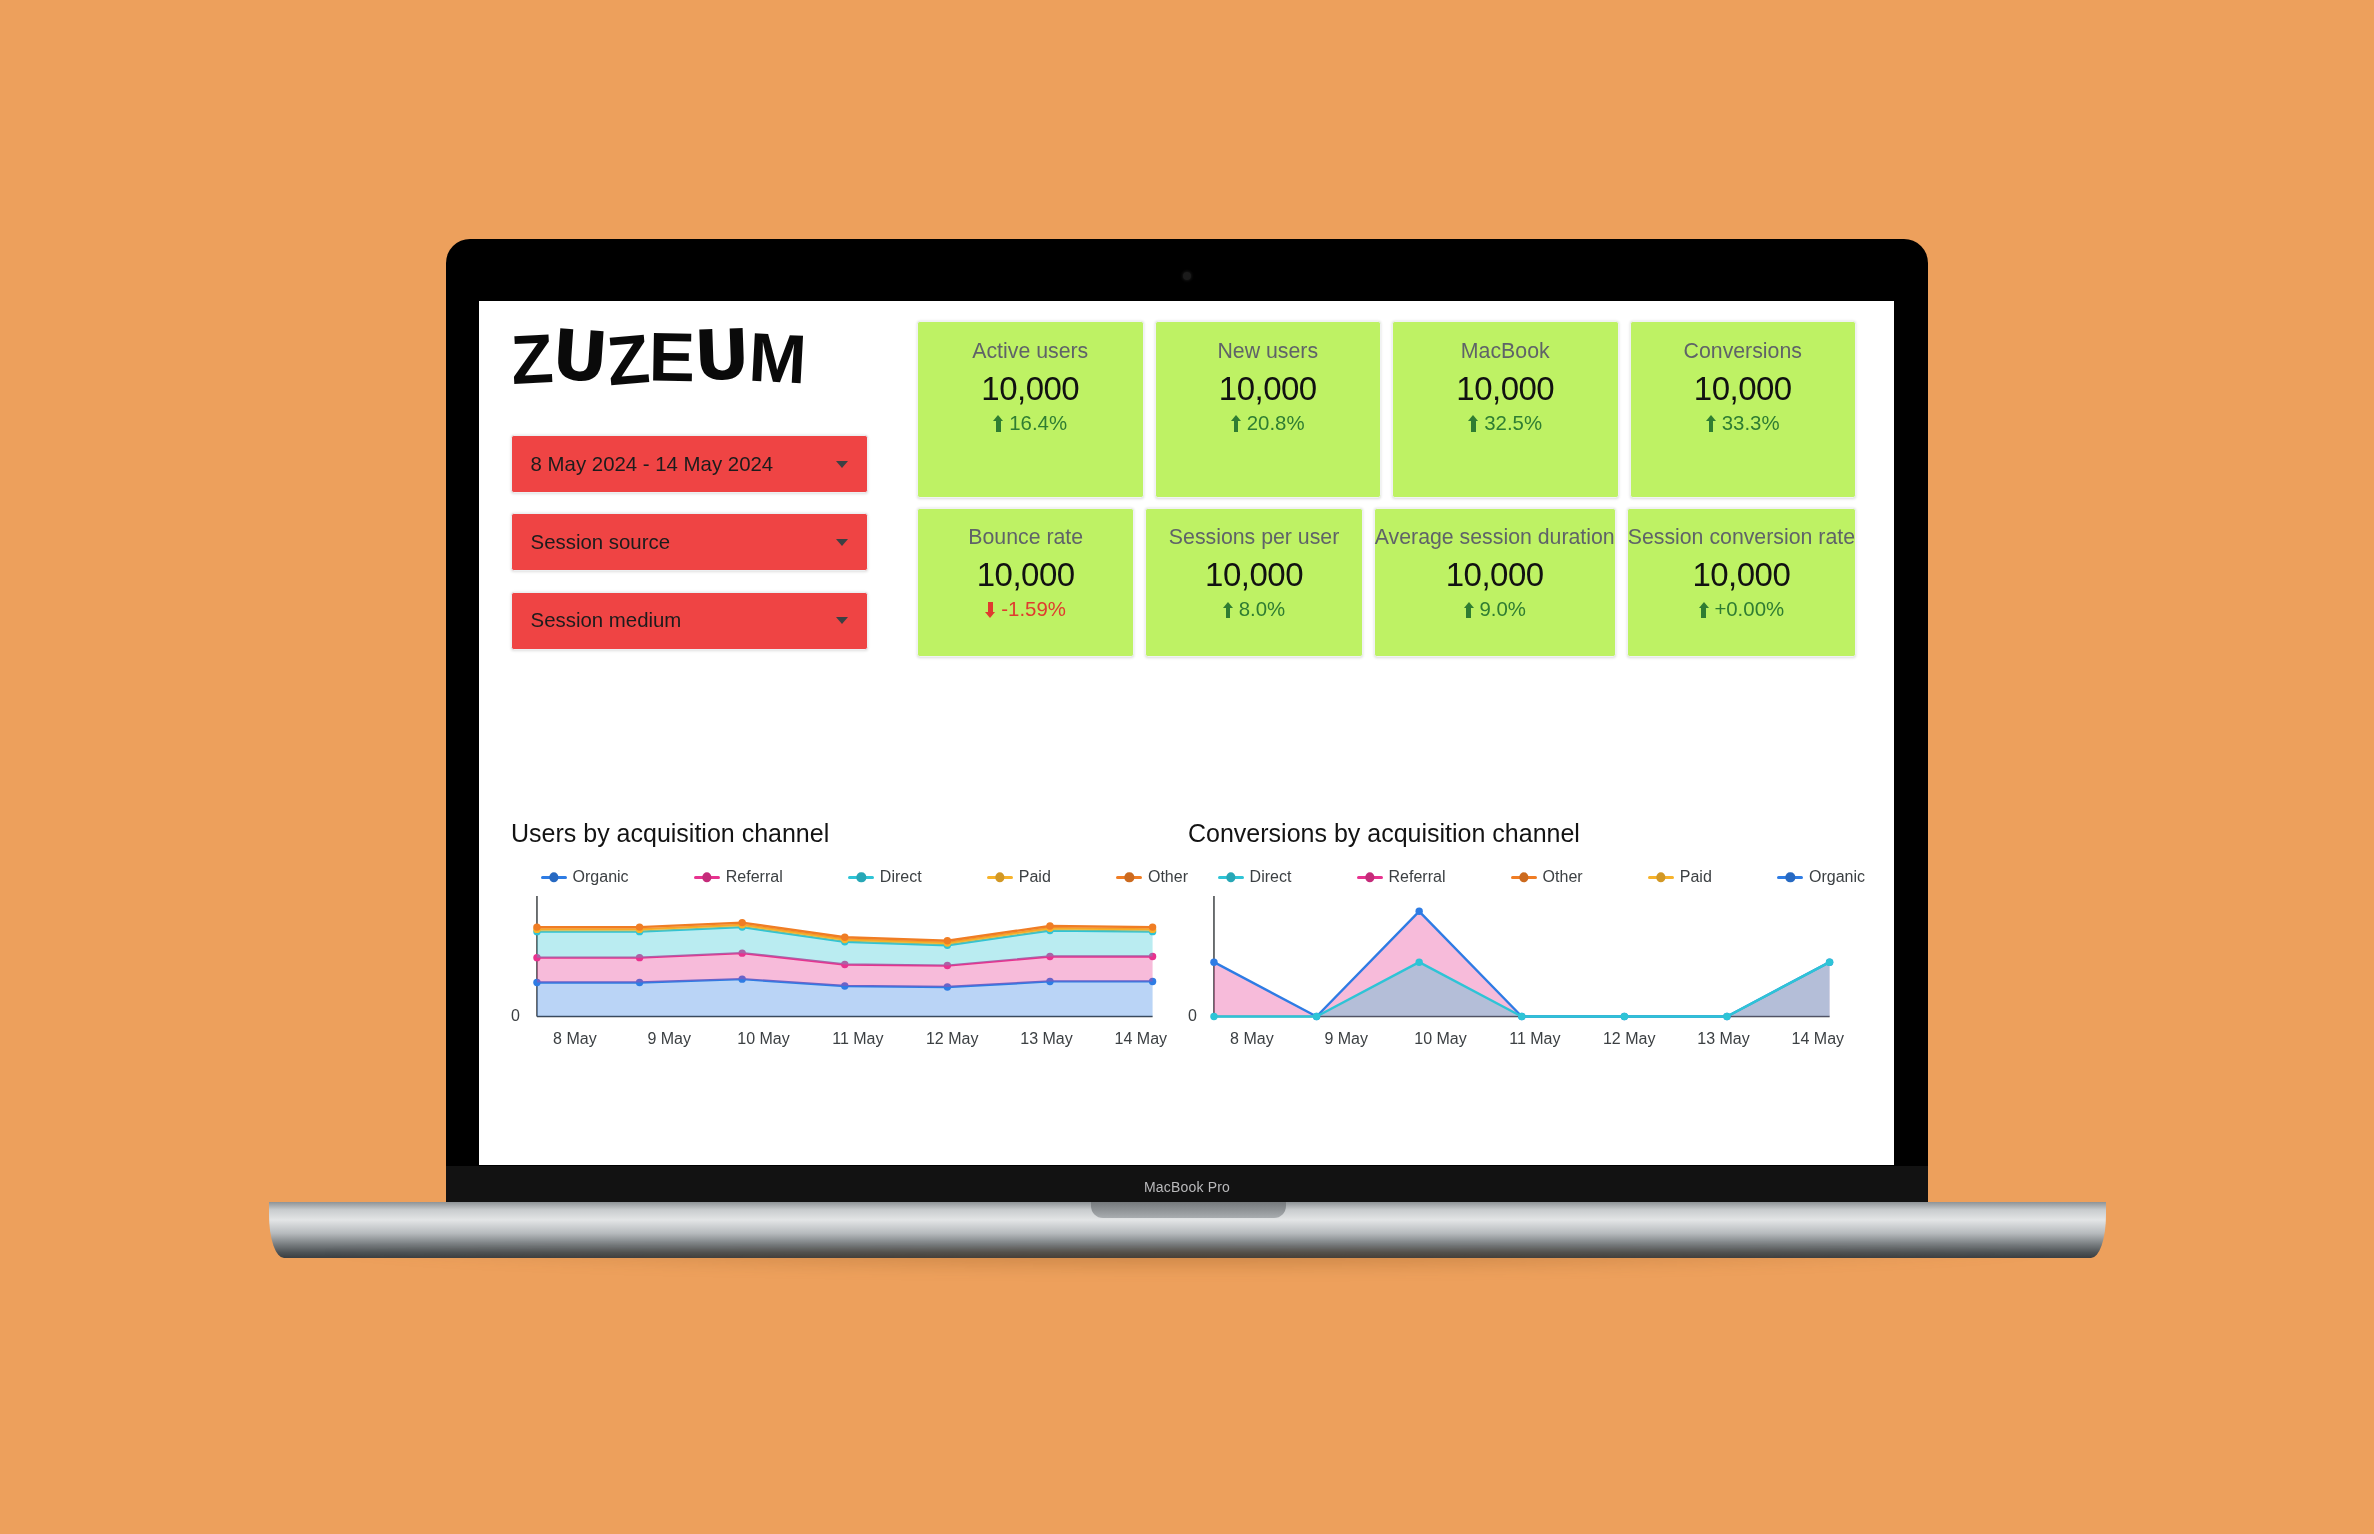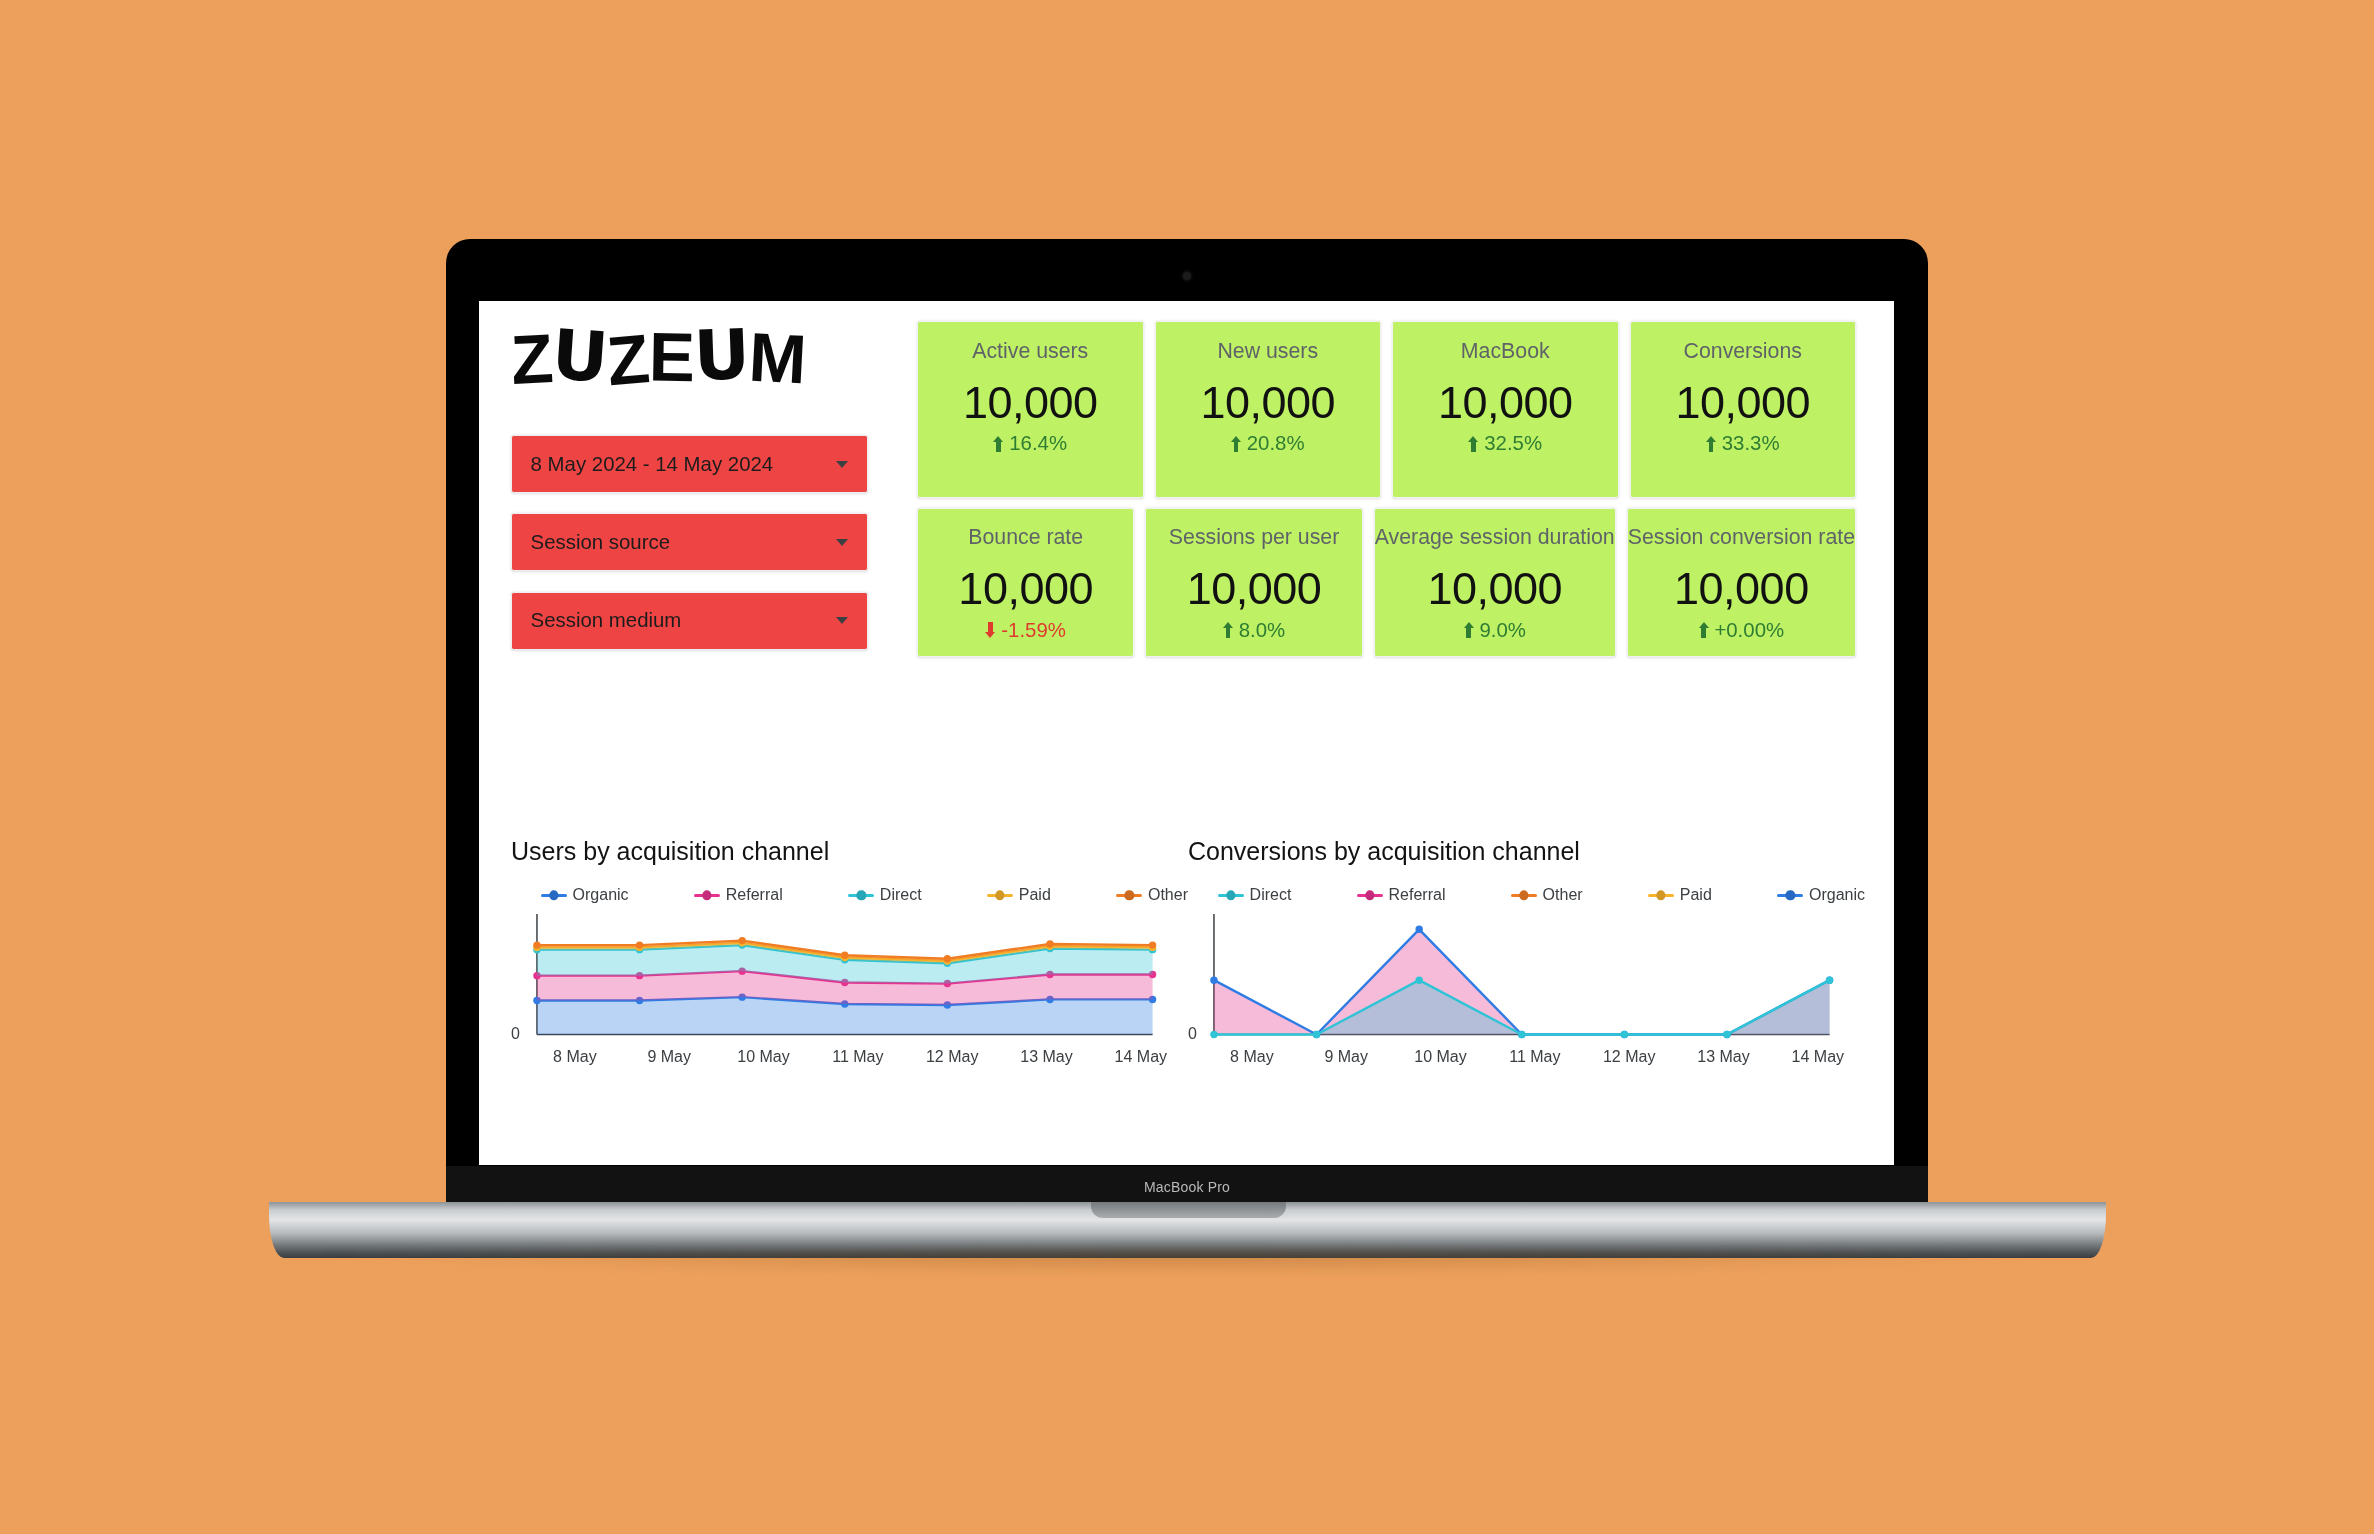--- a/index.html
+++ b/index.html
@@ -134,25 +134,25 @@
     height: 177px;
     text-align: center;
   }
   .kpi-card.short { height: 149px; }
   .kpi-label {
     font-size: 21.3px; color: #5f6368;
     line-height: 1.15;
     white-space: nowrap;
   }
   .kpi-value {
-    font-size: 45px; color: #111;
+    font-size: 33px; color: #111;
     font-weight: 400;
     line-height: 1.18;
     letter-spacing: -0.5px;
-    margin-top: 12px;
+    margin-top: 6px;
   }
   .kpi-delta {
     font-size: 20.4px;
     display: inline-flex; align-items: center; gap: 5.6px;
     margin-top: 3.7px;
   }
   .kpi-delta.up { color: #2f7d32; }
   .kpi-delta.down { color: #e03b2f; }
   .arrow-up, .arrow-down {
     width: 10.2px; height: 16.7px;
@@ -180,21 +180,21 @@
     content: ""; position: absolute;
     left: 0; bottom: 0;
     border-left: 5.1px solid transparent;
     border-right: 5.1px solid transparent;
     border-top: 6.5px solid #e03b2f;
   }
 
   
   .charts {
     position: absolute;
-    left: 32px; top: 536px;
+    left: 32px; top: 518px;
     width: 1354px;
     display: flex;
   }
   .chart-block { width: 677px; }
   .chart-title {
     font-size: 25px; color: #131313;
     margin-bottom: 20.4px;
   }
   .legend {
     display: flex; gap: 24px;

